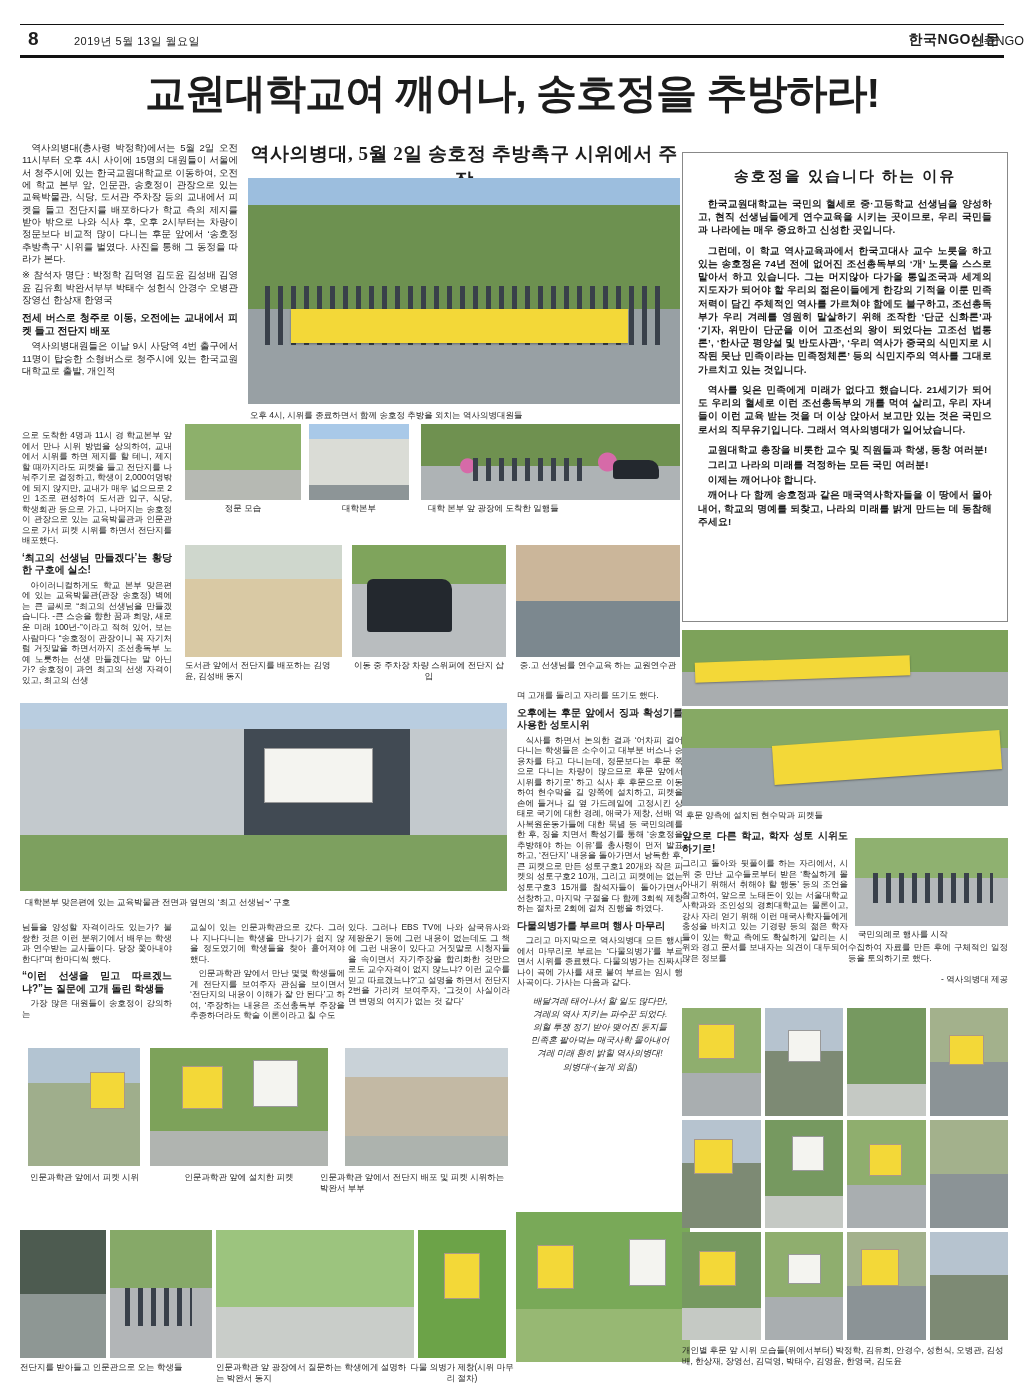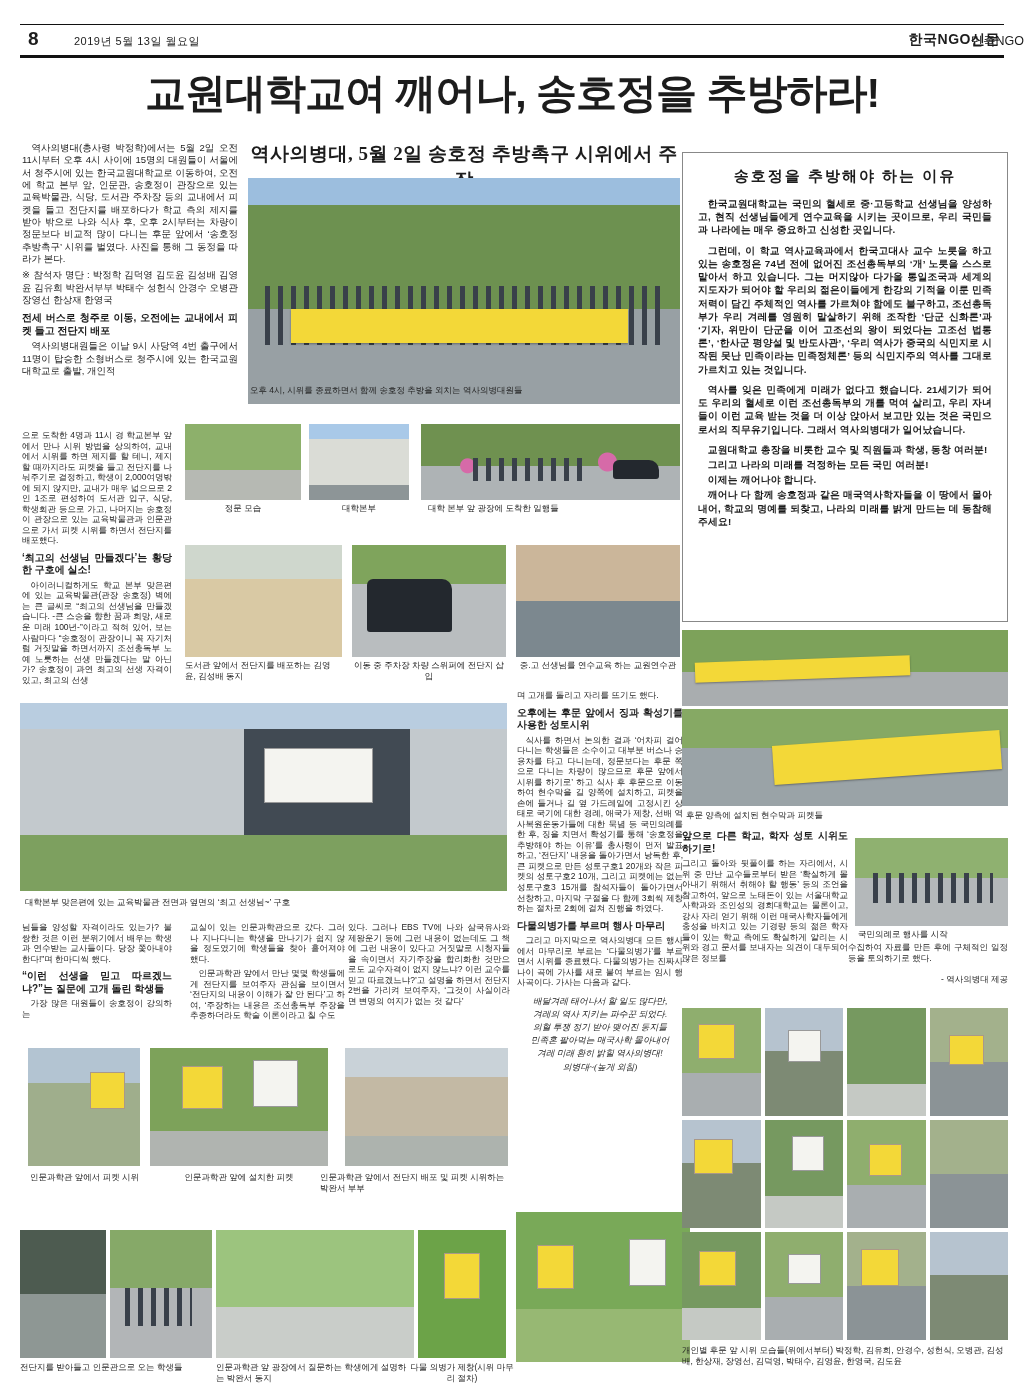--- a/index.html
+++ b/index.html
@@ -108,21 +108,21 @@
   <div class="abs txt small" style="left:22px; top:430px; width:150px; height:262px">
     <p class="noind">으로 도착한 4명과 11시 경 학교본부 앞에서 만나 시위 방법을 상의하여, 교내에서 시위를 하면 제지를 할 테니, 제지할 때까지라도 피켓을 들고 전단지를 나눠주기로 결정하고, 학생이 2,000여명밖에 되지 않지만, 교내가 매우 넓으므로 2인 1조로 편성하여 도서관 입구, 식당, 학생회관 등으로 가고, 나머지는 송호정이 관장으로 있는 교육박물관과 인문관으로 가서 피켓 시위를 하면서 전단지를 배포했다.</p>
     <h4>‘최고의 선생님 만들겠다’는 황당한 구호에 실소!</h4>
     <p>아이러니컬하게도 학교 본부 맞은편에 있는 교육박물관(관장 송호정) 벽에는 큰 글씨로 “최고의 선생님을 만들겠습니다. -큰 스승을 향한 꿈과 희망, 새로운 미래 100년-”이라고 적혀 있어, 보는 사람마다 “송호정이 관장이니 꼭 자기처럼 거짓말을 하면서까지 조선총독부 노예 노릇하는 선생 만들겠다는 말 아닌가? 송호정이 과연 최고의 선생 자격이 있고, 최고의 선생</p>
   </div>
 
   <div class="ph p-rally" style="left:248px; top:178px; width:432px; height:226px">
     <div class="crowd" style="left:4%; right:4%; top:48%; height:26%"></div>
     <div class="strip" style="left:10%; right:12%; top:58%; height:15%"></div>
   </div>
-  <div class="cap" style="left:250px; top:385px; width:430px">오후 4시, 시위를 종료하면서 함께 송호정 추방을 외치는 역사의병대원들</div>
+  <div class="cap" style="left:250px; top:410px; width:430px">오후 4시, 시위를 종료하면서 함께 송호정 추방을 외치는 역사의병대원들</div>
 
   <div class="ph p-gate" style="left:185px; top:424px; width:116px; height:76px"></div>
   <div class="ph p-hq" style="left:309px; top:424px; width:100px; height:76px"></div>
   <div class="ph p-arrival" style="left:421px; top:424px; width:259px; height:76px">
     <div class="crowd" style="left:20%; right:35%; top:45%; height:30%"></div>
     <div class="car-blob" style="right:8%; top:48%; width:18%; height:24%"></div>
   </div>
   <div class="cap c" style="left:185px; top:503px; width:116px">정문 모습</div>
   <div class="cap c" style="left:309px; top:503px; width:100px">대학본부</div>
   <div class="cap" style="left:428px; top:503px; width:250px">대학 본부 앞 광장에 도착한 일행들</div>
@@ -193,21 +193,21 @@
       <div>배달겨레 태어나서 할 일도 많다만,</div>
       <div>겨레의 역사 지키는 파수꾼 되었다.</div>
       <div>의혈 투쟁 정기 받아 맺어진 동지들</div>
       <div>민족혼 팔아먹는 매국사학 몰아내어</div>
       <div>겨레 미래 환히 밝힐 역사의병대!</div>
       <div>의병대~(높게 외침)</div>
     </div>
   </div>
 
   <div class="box">
-    <h3>송호정을 추방해야 하는 이유</h3>
+    <h3>송호정을 있습니다 하는 이유</h3>
     <p>한국교원대학교는 국민의 혈세로 중·고등학교 선생님을 양성하고, 현직 선생님들에게 연수교육을 시키는 곳이므로, 우리 국민들과 나라에는 매우 중요하고 신성한 곳입니다.</p>
     <p>그런데, 이 학교 역사교육과에서 한국고대사 교수 노릇을 하고 있는 송호정은 74년 전에 없어진 조선총독부의 ‘개’ 노릇을 스스로 맡아서 하고 있습니다. 그는 머지않아 다가올 통일조국과 세계의 지도자가 되어야 할 우리의 젊은이들에게 한강의 기적을 이룬 민족저력이 담긴 주체적인 역사를 가르쳐야 함에도 불구하고, 조선총독부가 우리 겨레를 영원히 말살하기 위해 조작한 ‘단군 신화론’과 ‘기자, 위만이 단군을 이어 고조선의 왕이 되었다는 고조선 법통론’, ‘한사군 평양설 및 반도사관’, ‘우리 역사가 중국의 식민지로 시작된 못난 민족이라는 민족정체론’ 등의 식민지주의 역사를 그대로 가르치고 있는 것입니다.</p>
     <p>역사를 잊은 민족에게 미래가 없다고 했습니다. 21세기가 되어도 우리의 혈세로 이런 조선총독부의 개를 먹여 살리고, 우리 자녀들이 이런 교육 받는 것을 더 이상 앉아서 보고만 있는 것은 국민으로서의 직무유기입니다. 그래서 역사의병대가 일어났습니다.</p>
     <p class="call">교원대학교 총장을 비롯한 교수 및 직원들과 학생, 동창 여러분!</p>
     <p class="call">그리고 나라의 미래를 걱정하는 모든 국민 여러분!</p>
     <p class="call">이제는 깨어나야 합니다.</p>
     <p>깨어나 다 함께 송호정과 같은 매국역사학자들을 이 땅에서 몰아내어, 학교의 명예를 되찾고, 나라의 미래를 밝게 만드는 데 동참해주세요!</p>
   </div>
 
   <div class="ph p-banroad" style="left:682px; top:630px; width:326px; height:76px">

